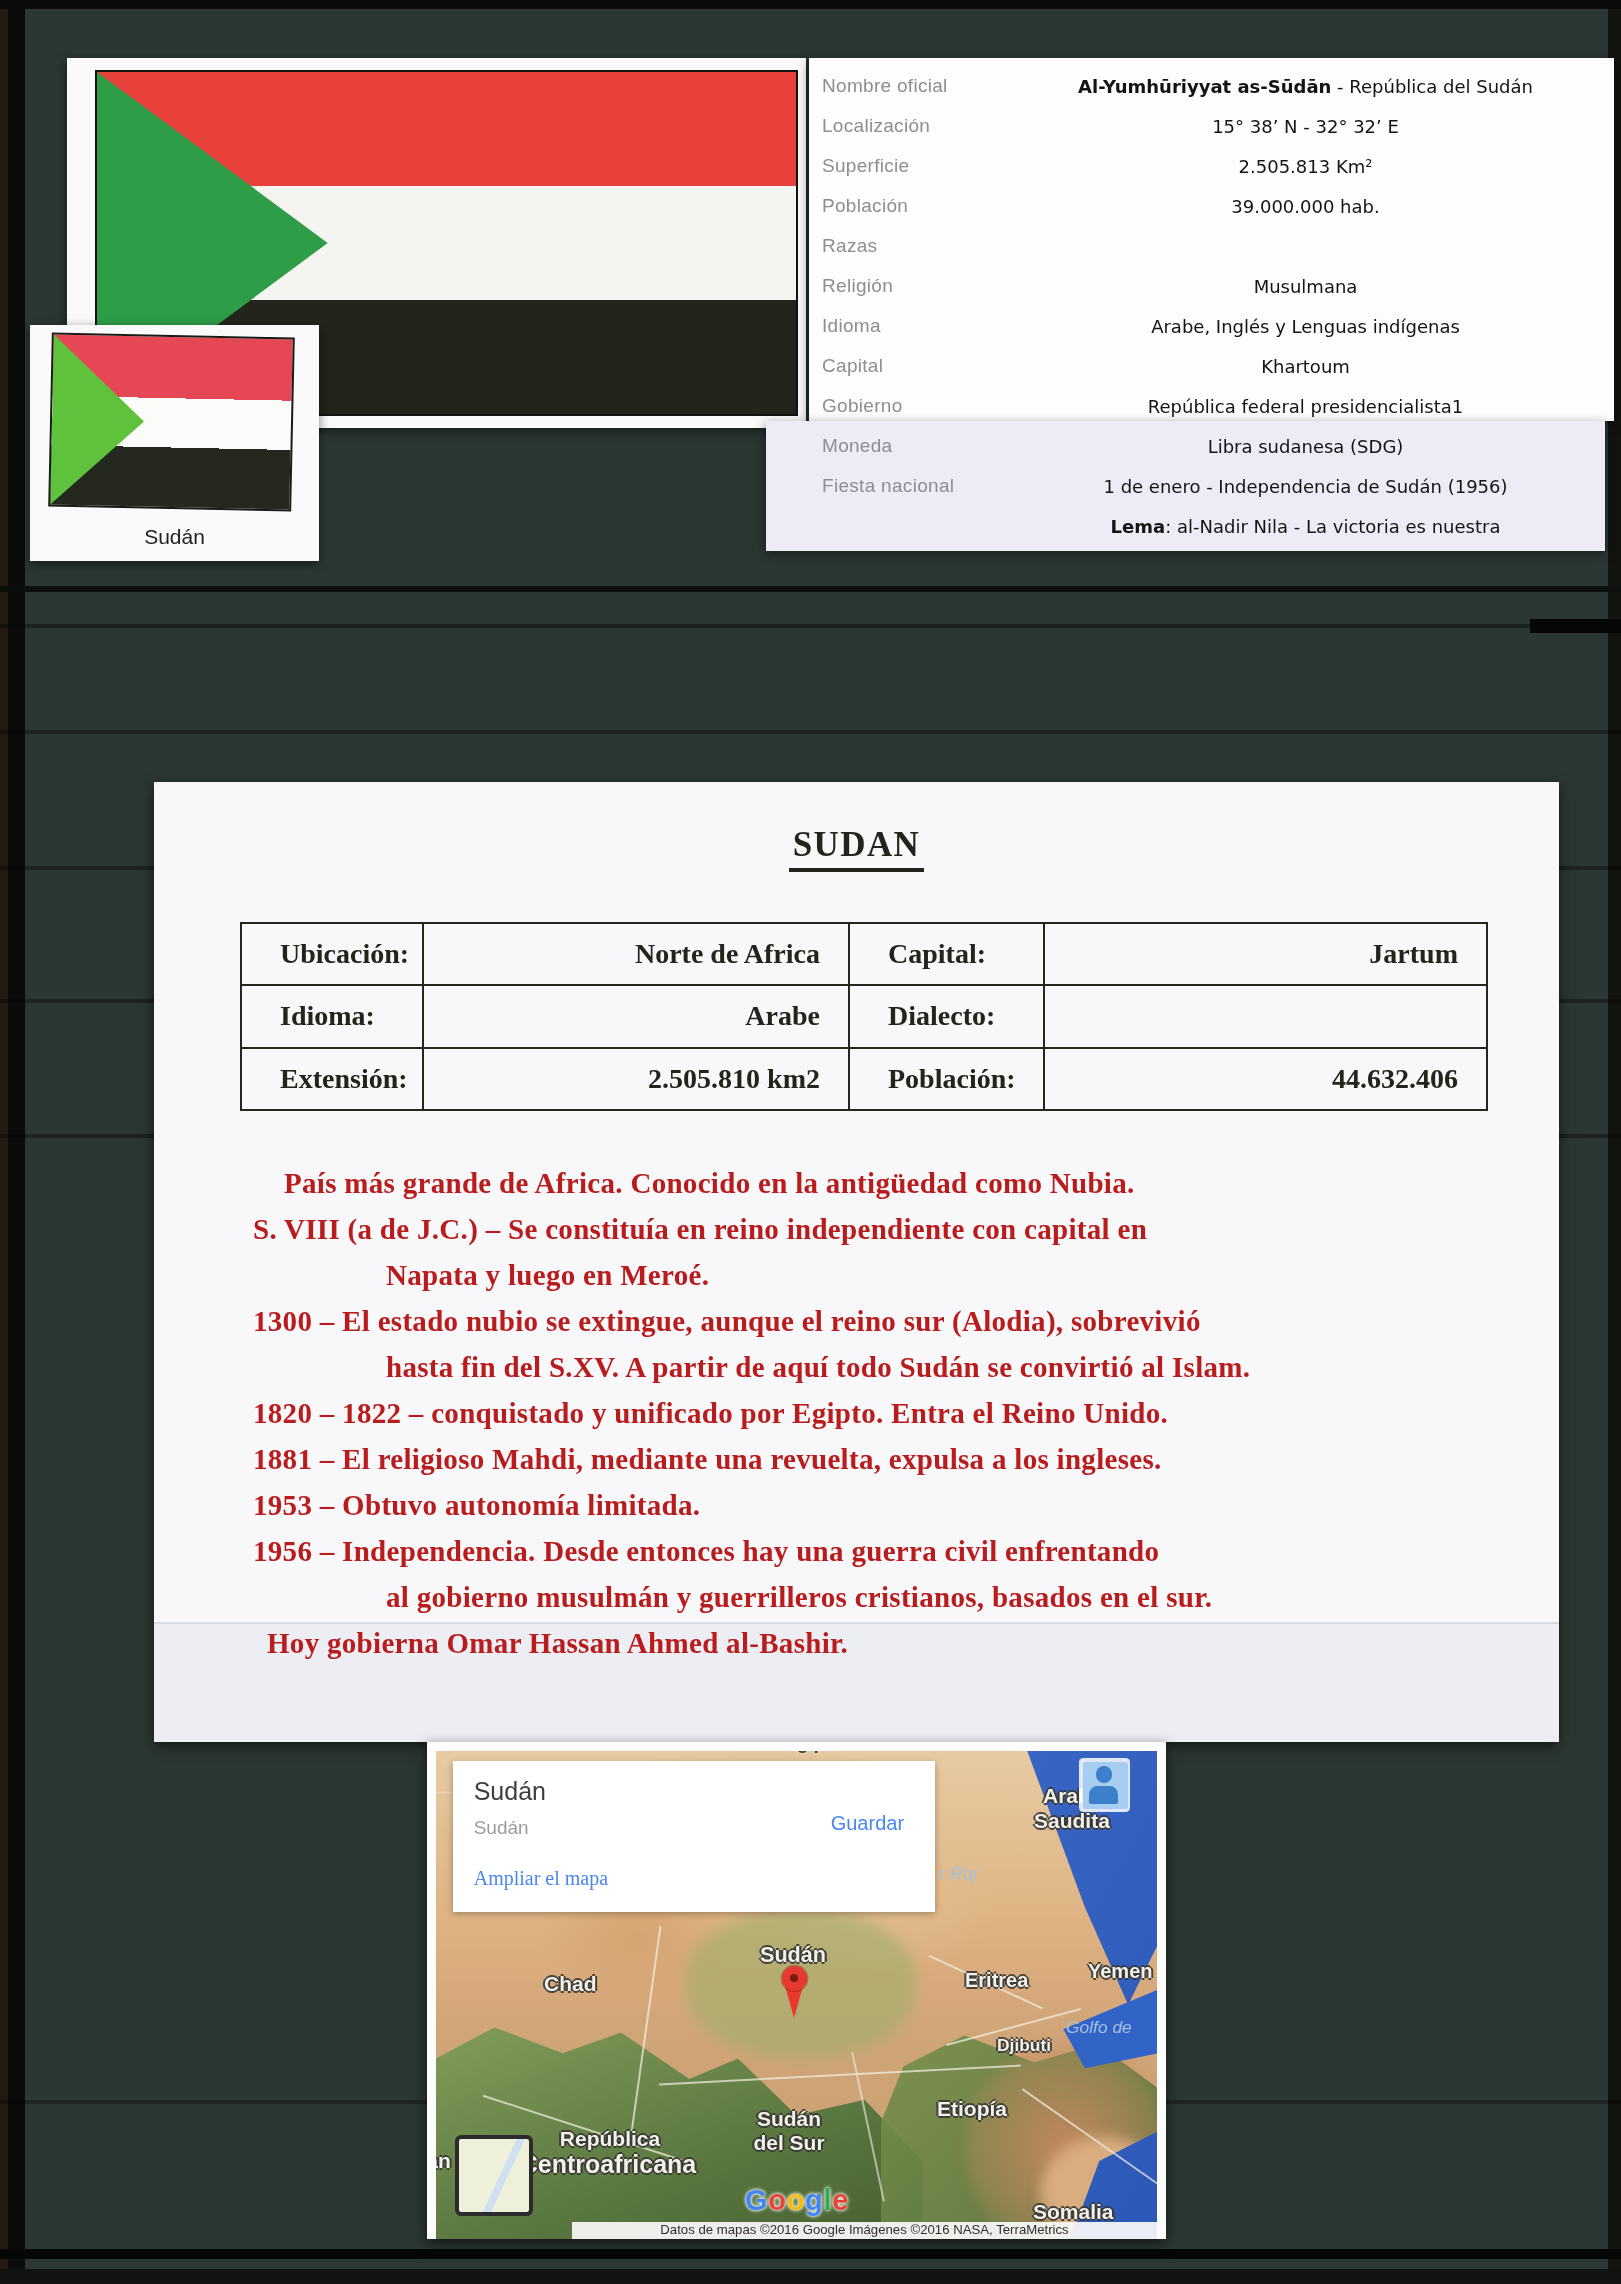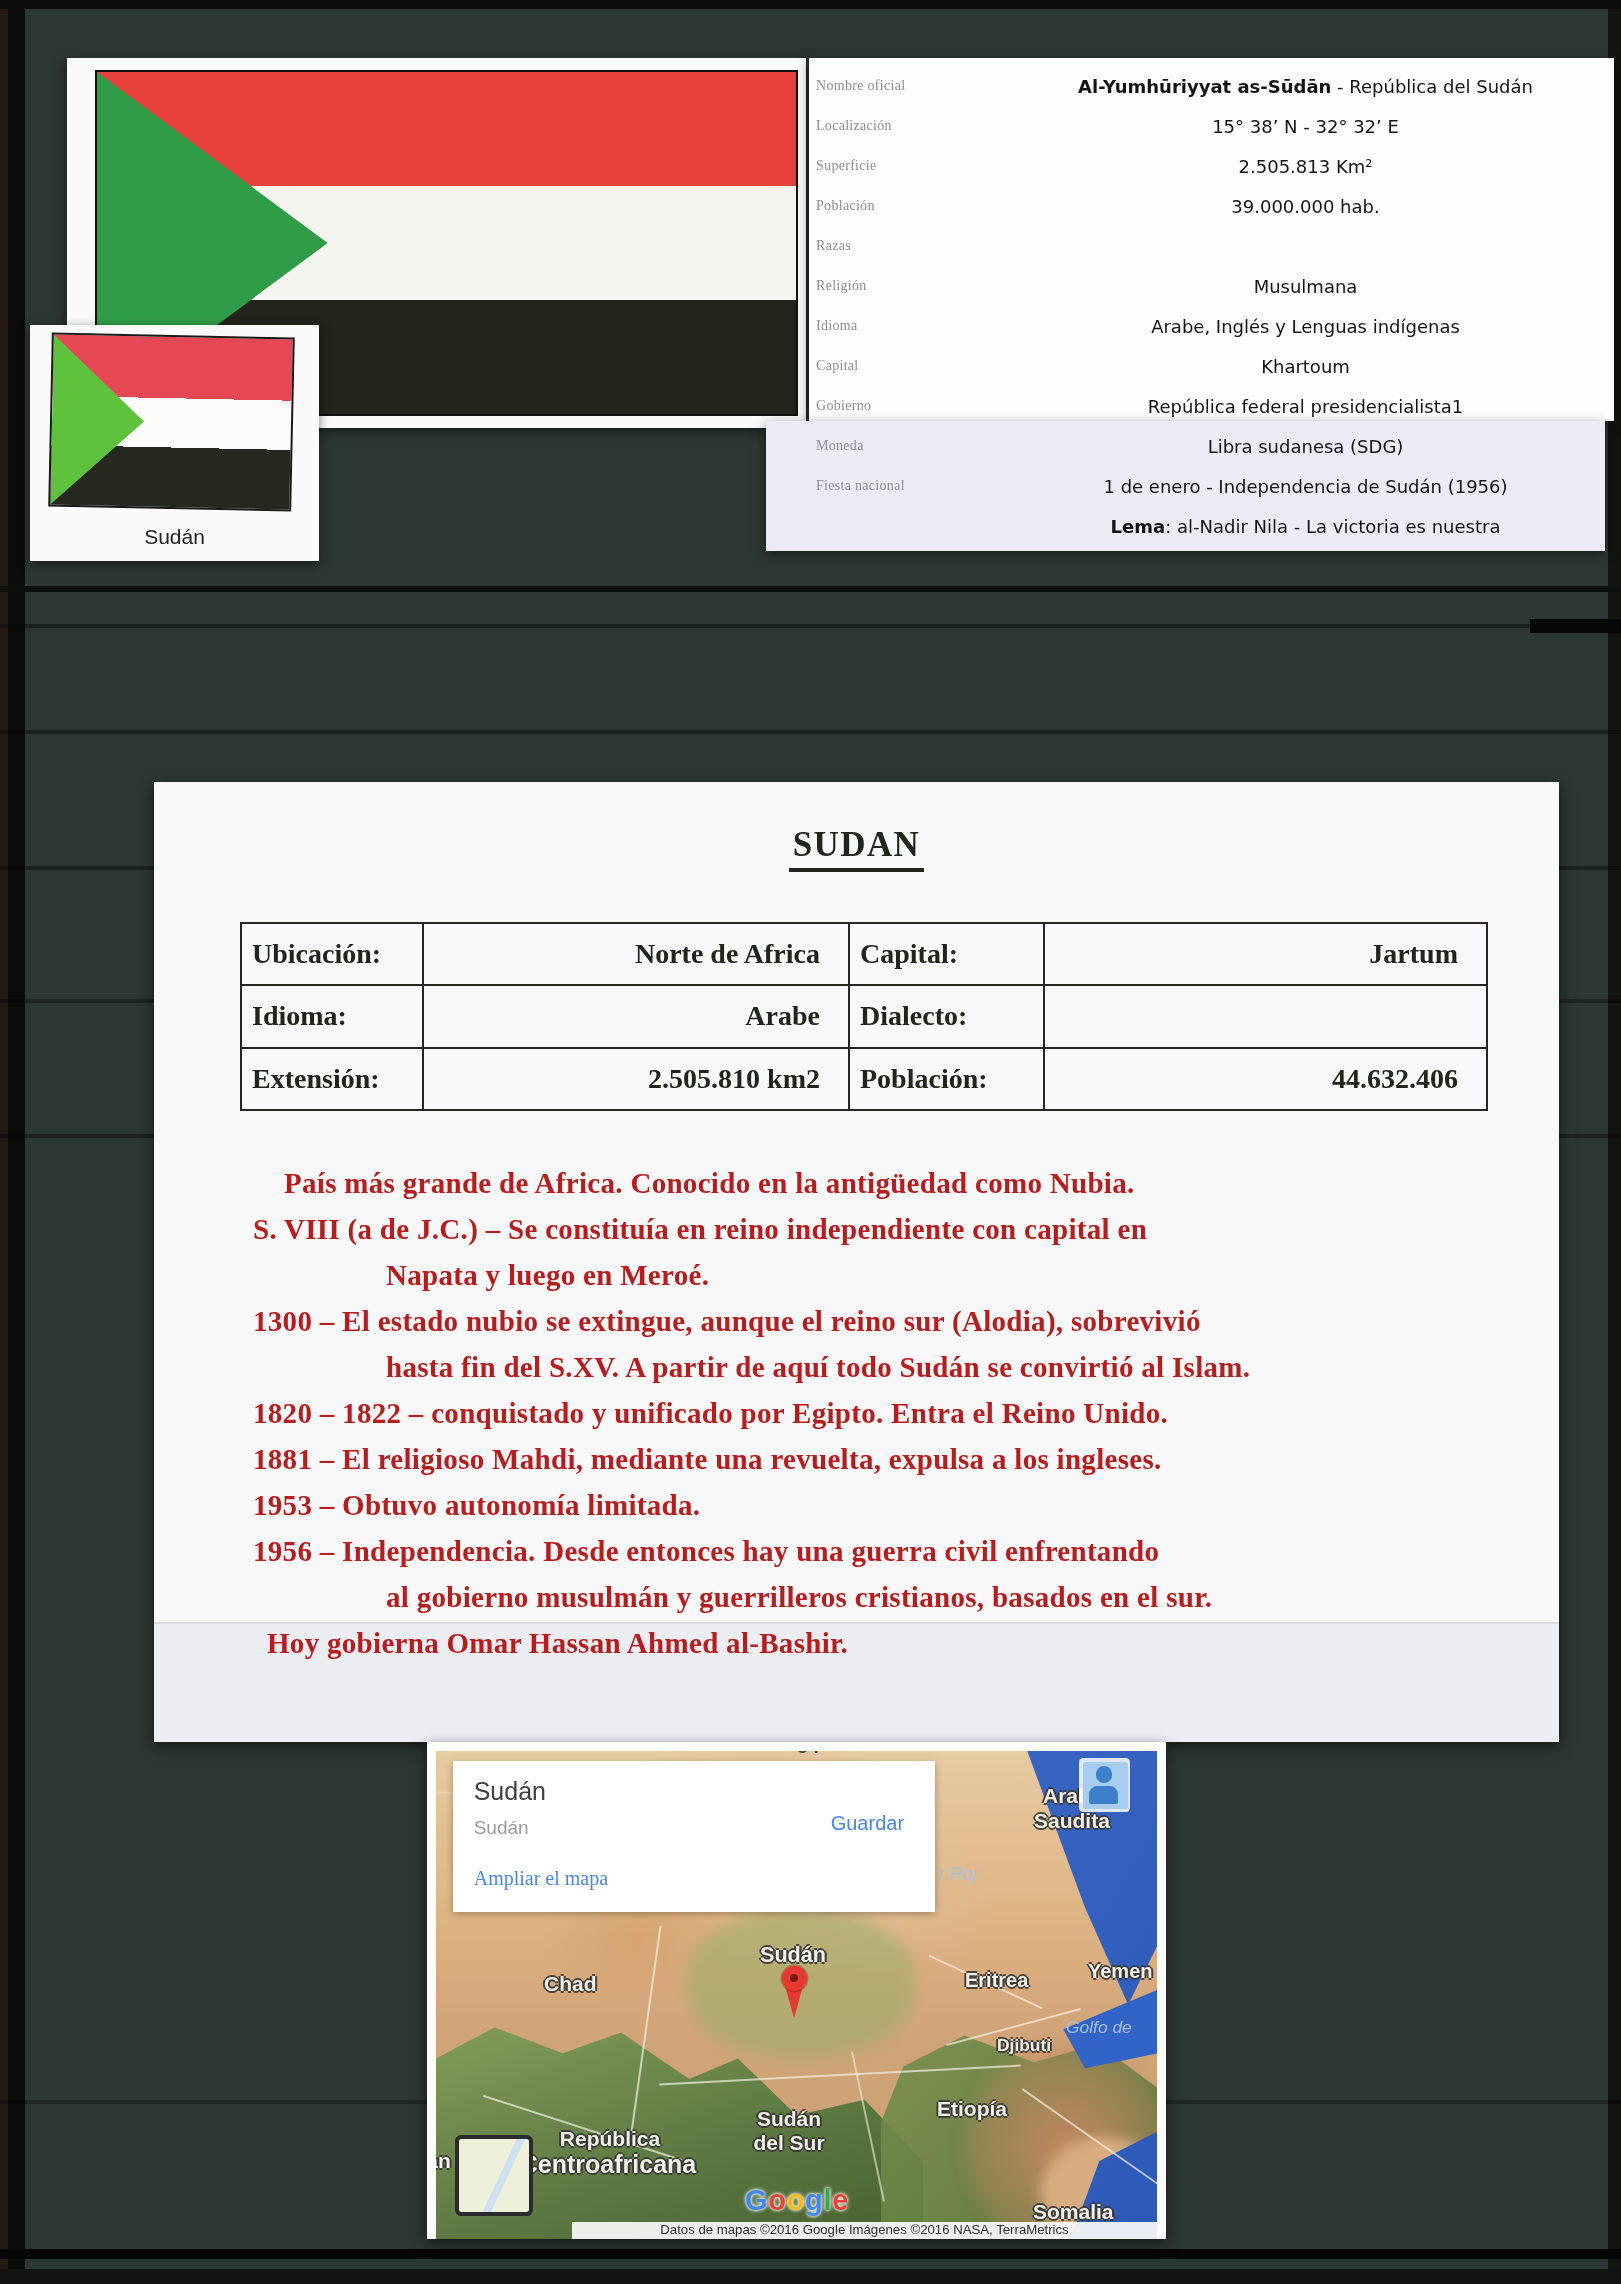--- a/index.html
+++ b/index.html
@@ -42,39 +42,39 @@
   .small-label{left:0;top:200px;width:289px;text-align:center;font-size:21px;color:#222;}
 
   
   .info-wrap{left:766px;top:58px;width:839px;height:493px;}
   .info-upper{position:absolute;left:43px;top:0;width:805px;height:363px;background:#fdfdfd;
               box-shadow:0 2.8px 11px rgba(0,0,0,.5);}
   .info-lower{position:absolute;left:0;top:363px;width:839px;height:130px;background:#edebf5;
               box-shadow:0 2.8px 11px rgba(0,0,0,.5);}
   .info-rows{position:absolute;left:0;top:8.3px;width:839px;}
   .info-row{position:relative;height:40px;}
-  .info-row .lbl{position:absolute;left:50px;top:50%;transform:translateY(-50%);
-       font-family:Liberation Serif, serif;font-size:14px;color:#8e8d93;letter-spacing:0.3px;}
+  .info-row .lbl{position:absolute;left:56px;top:50%;transform:translateY(-50%);
+       font-family:Liberation Sans, sans-serif;font-size:19px;color:#8e8d93;letter-spacing:0.3px;}
   .info-row .val{position:absolute;left:242px;top:50%;transform:translateY(-50%);width:595px;
        text-align:center;font-family:"DejaVu Sans",sans-serif;font-size:18px;color:#141414;}
   .info-row .val b{font-weight:700;}
 
   
   .fact-card{left:154px;top:782px;width:1405px;height:960px;background:#f8f8fa;
              box-shadow:0 3.5px 12.5px rgba(0,0,0,.6);
              font-family:"Liberation Serif",serif;color:#21251a;}
   .fact-title{position:absolute;left:0;top:43px;width:1405px;text-align:center;}
   .fact-title span{display:inline-block;font-size:35px;font-weight:700;letter-spacing:1.4px;
              border-bottom:4.2px solid #21251a;padding:0 4.2px 2.8px 4.2px;}
   .fact-fold{position:absolute;left:0;top:840px;width:1405px;height:2.1px;background:#d9dbe2;}
   .fact-tint{position:absolute;left:0;top:842px;width:1405px;height:118px;background:rgba(223,226,238,.45);}
   table.facts{position:absolute;left:86px;top:140px;width:1248px;height:189px;
        border-collapse:collapse;table-layout:fixed;}
   table.facts td{border:2.1px solid #26261f;font-size:28px;font-weight:700;color:#21251a;
-       padding:0 10px;overflow:hidden;white-space:nowrap;}
+       padding:0 38px;overflow:hidden;white-space:nowrap;}
   table.facts td.l{text-align:left;}
   table.facts td.r{text-align:right;padding-right:28px;}
   .para{position:absolute;left:0;top:378px;width:1405px;}
   .para div{height:46px;line-height:46px;font-size:29px;font-weight:700;
        letter-spacing:0.3px;white-space:nowrap;color:#b91c1c;}
   .para .p1{margin-left:130px;} .para .flush{margin-left:99px;}
   .para .indent{margin-left:232px;} .para .hoy{margin-left:113px;}
 
   
   .map-card{left:427px;top:1742px;width:739px;height:497px;background:#fdfdfd;

